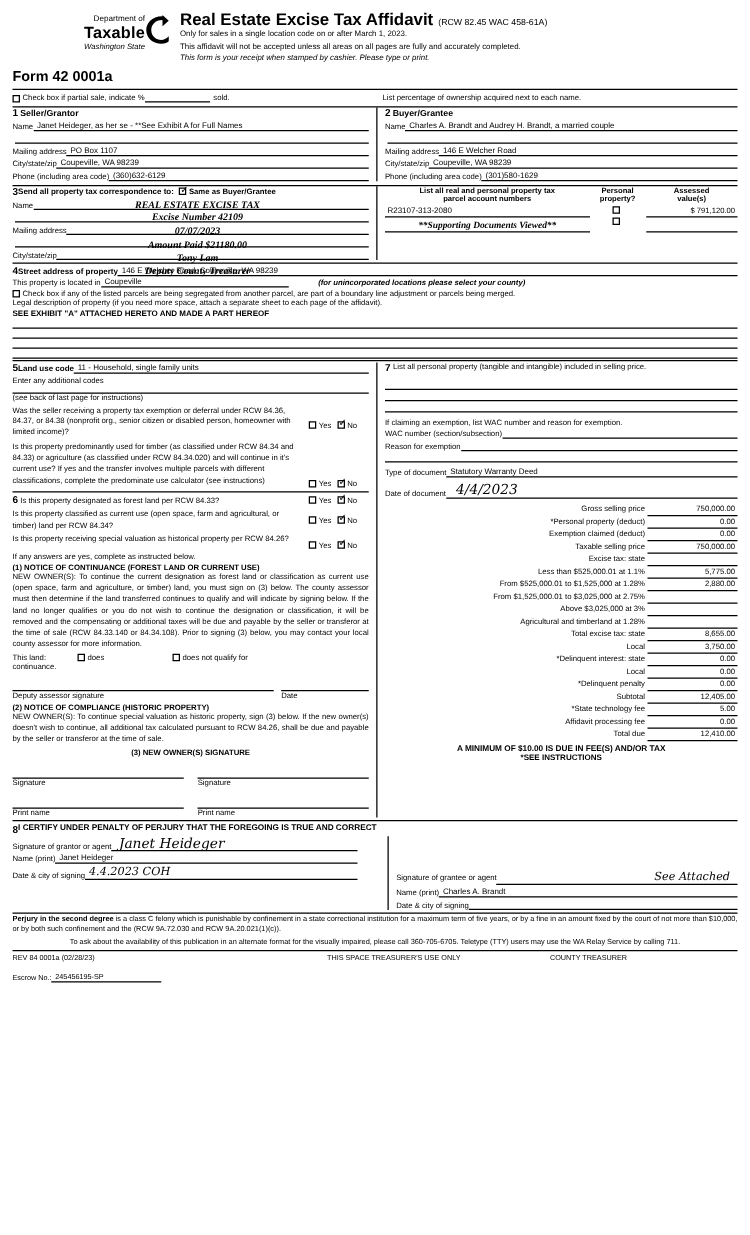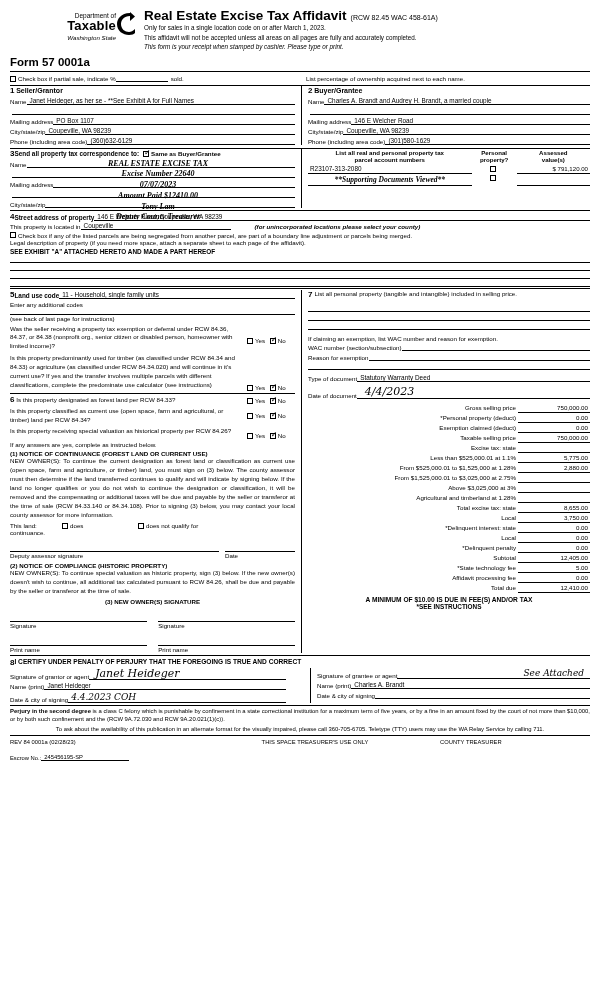--- a/index.html
+++ b/index.html
@@ -112,21 +112,21 @@
     </div>
     <div class="hdr-right">
       <span class="title">Real Estate Excise Tax Affidavit</span><span class="rcw">(RCW 82.45 WAC 458-61A)</span>
       <div class="sub">Only for sales in a single location code on or after March 1, 2023.</div>
       <div class="sub">This affidavit will not be accepted unless all areas on all pages are fully and accurately completed.</div>
       <div class="sub"><i>This form is your receipt when stamped by cashier. Please type or print.</i></div>
     </div>
   </div>
 
   <div class="row" style="align-items:flex-end;">
-    <div class="formno">Form 57 0001a</div>
+    <div class="formno">Form 42 0001a</div>
   </div>
   <div class="hr"></div>
 
   <div class="row" style="margin-top:2px; align-items:flex-end;">
     <div style="width:296px; display:flex; align-items:flex-end;">
       <span class="cb"></span>
       <span class="lbl">Check box if partial sale, indicate %</span>
       <span class="fill" style="max-width:52px;">&nbsp;</span>
       <span class="lbl" style="padding-left:3px;">sold.</span>
     </div>
@@ -212,23 +212,23 @@
             <span class="lbl">&nbsp;</span>
             <span class="fill">&nbsp;</span>
           </div>
         <div class="fline">
             <span class="lbl">City/state/zip</span>
             <span class="fill">&nbsp;</span>
           </div>
 
         <div style="position:absolute; left:58px; top:-1px; width:180px; text-align:center; line-height:1.35;">
           <div class="stamp">REAL ESTATE EXCISE TAX</div>
-          <div class="stamp">Excise Number 22640</div>
+          <div class="stamp">Excise Number 42109</div>
           <div class="stamp">07/07/2023</div>
-          <div class="stamp">Amount Paid $12410.00</div>
+          <div class="stamp">Amount Paid $21180.00</div>
           <div class="stamp">Tony Lam</div>
           <div class="stamp">Deputy County Treasurer</div>
         </div>
       </div>
     </div>
     <div class="colR midline">
       <table class="t3">
         <tbody>
             <tr>
           <th style="width:58%;">
@@ -517,21 +517,21 @@
         <div style="display:flex; align-items:flex-end; margin-top:2px;">
           <span class="lbl">Name (print)</span>
           <span class="fill val">Janet Heideger</span>
         </div>
         <div style="display:flex; align-items:flex-end; margin-top:2px;">
           <span class="lbl">Date &amp; city of signing</span>
           <span class="fill hand2">4.4.2023  COH</span>
         </div>
       </div>
       <div class="colR midline">
-        <div style="display:flex; align-items:flex-end;">
+        <div style="display:flex; align-items:center;margin-top:28px;">
           <span class="lbl">Signature of grantee or agent</span>
           <span class="fill hand2" style="text-align:right; padding-right:6px;">See Attached</span>
         </div>
         <div style="display:flex; align-items:flex-end; margin-top:2px;">
           <span class="lbl">Name (print)</span>
           <span class="fill val">Charles A. Brandt</span>
         </div>
         <div style="display:flex; align-items:flex-end; margin-top:2px;">
           <span class="lbl">Date &amp; city of signing</span>
           <span class="fill">&nbsp;</span>

